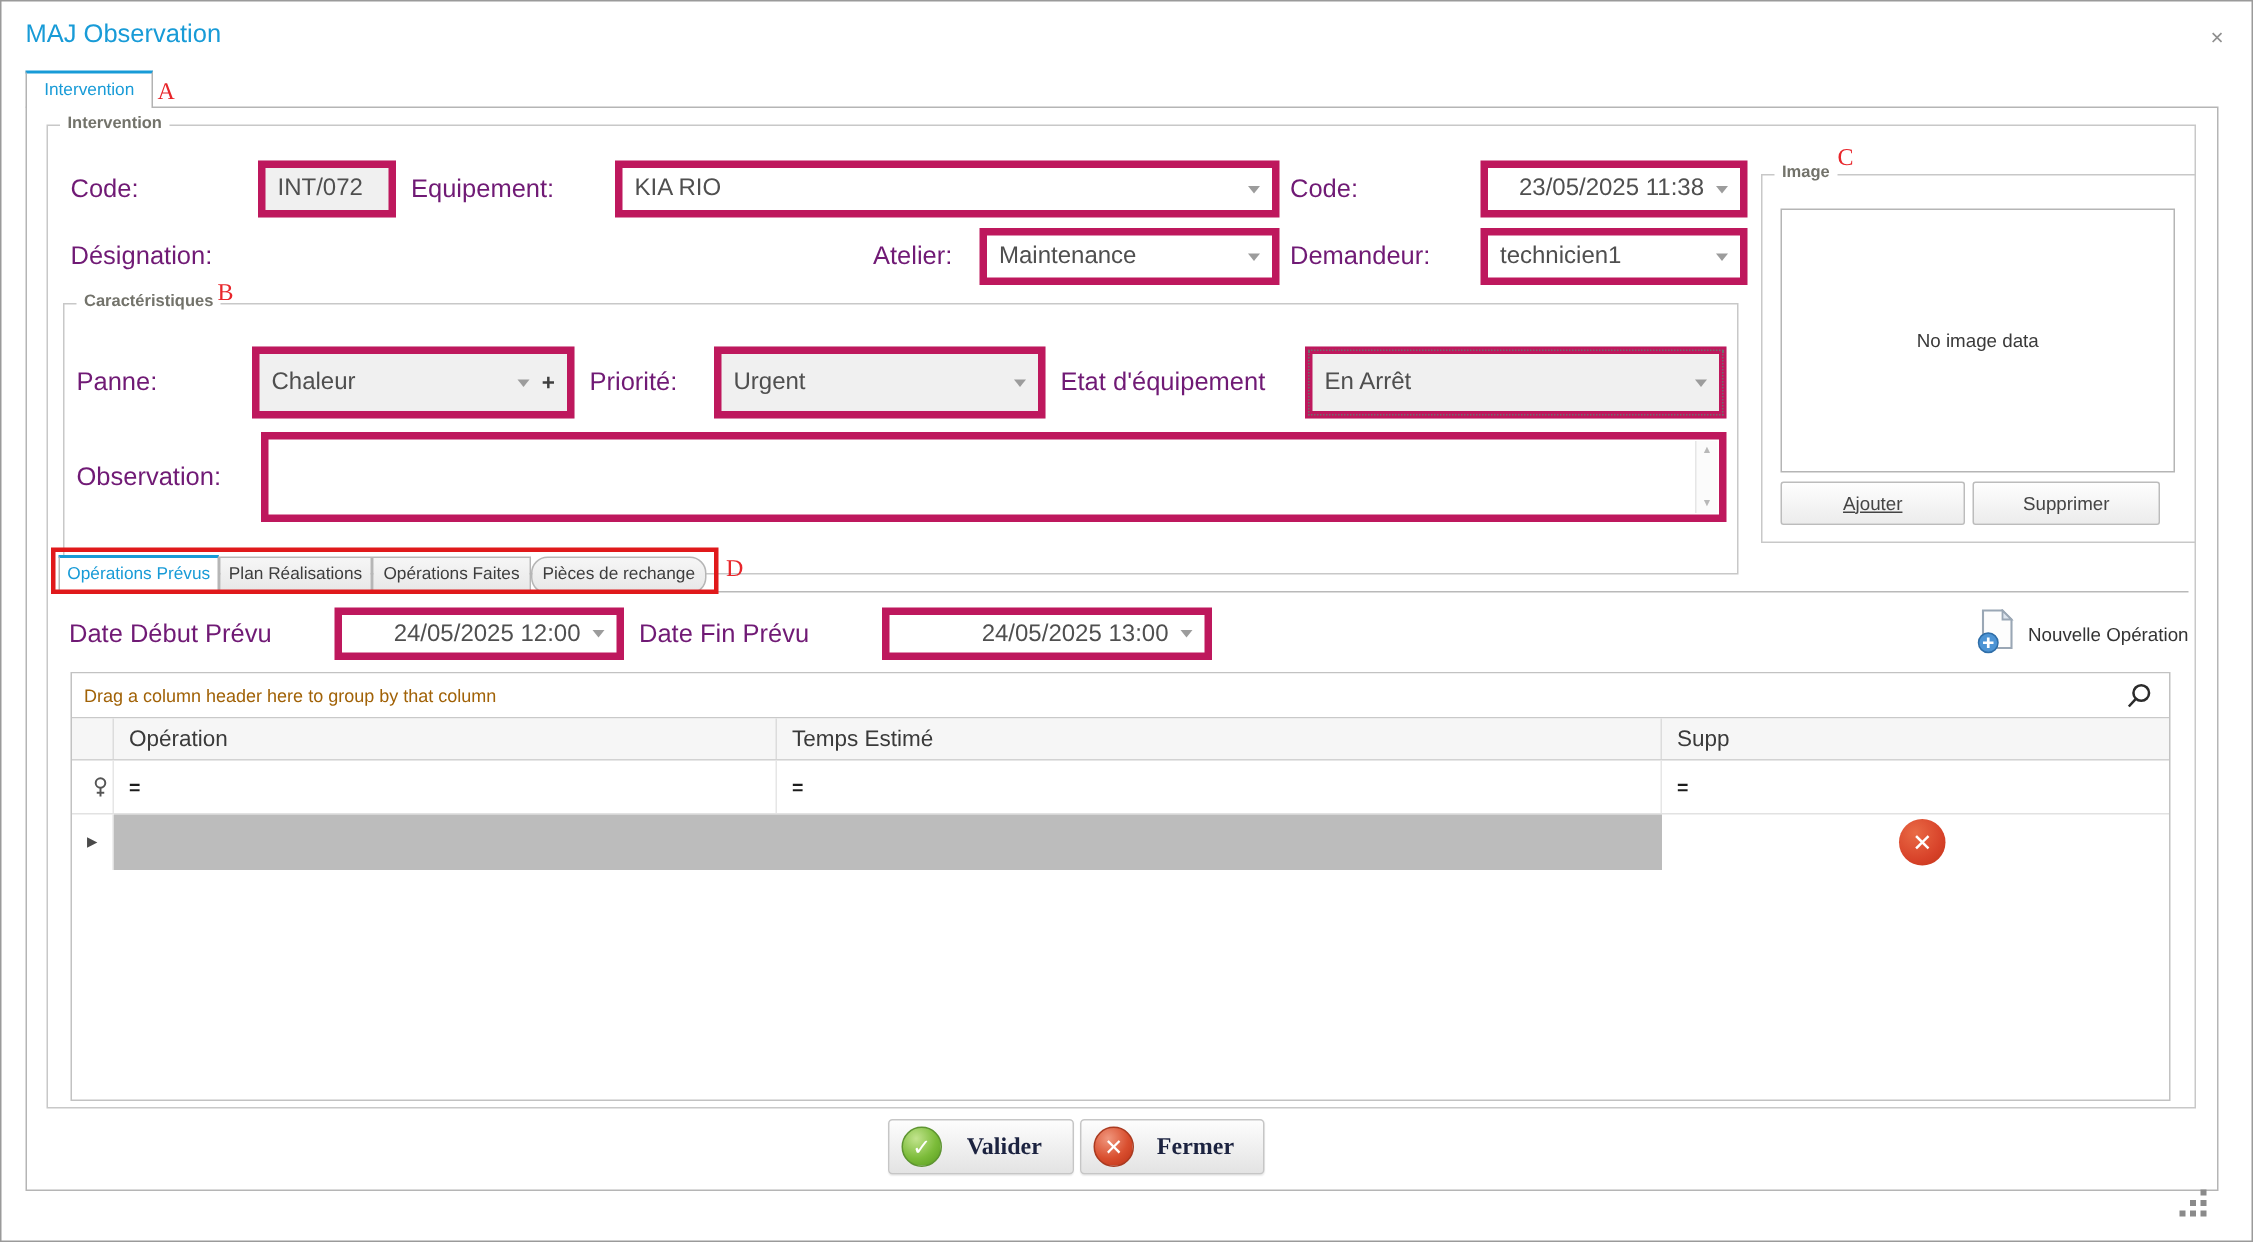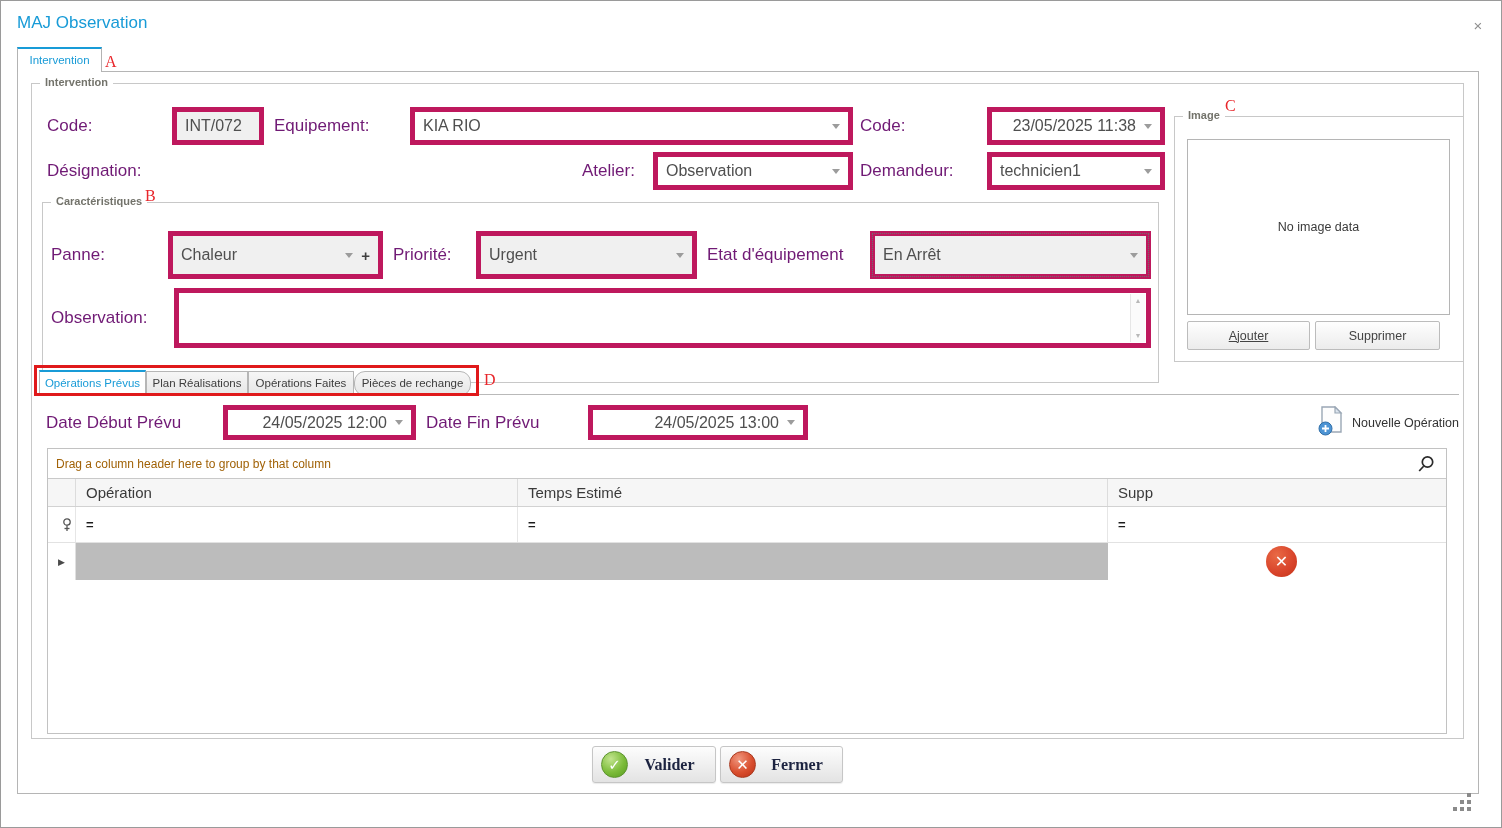--- a/index.html
+++ b/index.html
@@ -176,21 +176,21 @@
       <div class="lbl" style="left:828px; top:23px; height:38px;">Code:</div>
       <div class="editor" style="left:955px; top:23px; width:178px; height:38px;">
         <span class="val right">23/05/2025 11:38</span>
         <span class="caret"></span>
       </div>
 
       <div class="lbl" style="left:15px; top:68px; height:38px;">Désignation:</div>
 
       <div class="lbl" style="left:550px; top:68px; height:38px;">Atelier:</div>
       <div class="editor" style="left:621px; top:68px; width:200px; height:38px;">
-        <span class="val">Observation</span>
+        <span class="val">Maintenance</span>
         <span class="caret"></span>
       </div>
 
       <div class="lbl" style="left:828px; top:68px; height:38px;">Demandeur:</div>
       <div class="editor" style="left:955px; top:68px; width:178px; height:38px;">
         <span class="val">technicien1</span>
         <span class="caret"></span>
       </div>
 
       <div class="groupbox" style="left:10px; top:118px; width:1117px; height:181px;padding-left:11px;">

